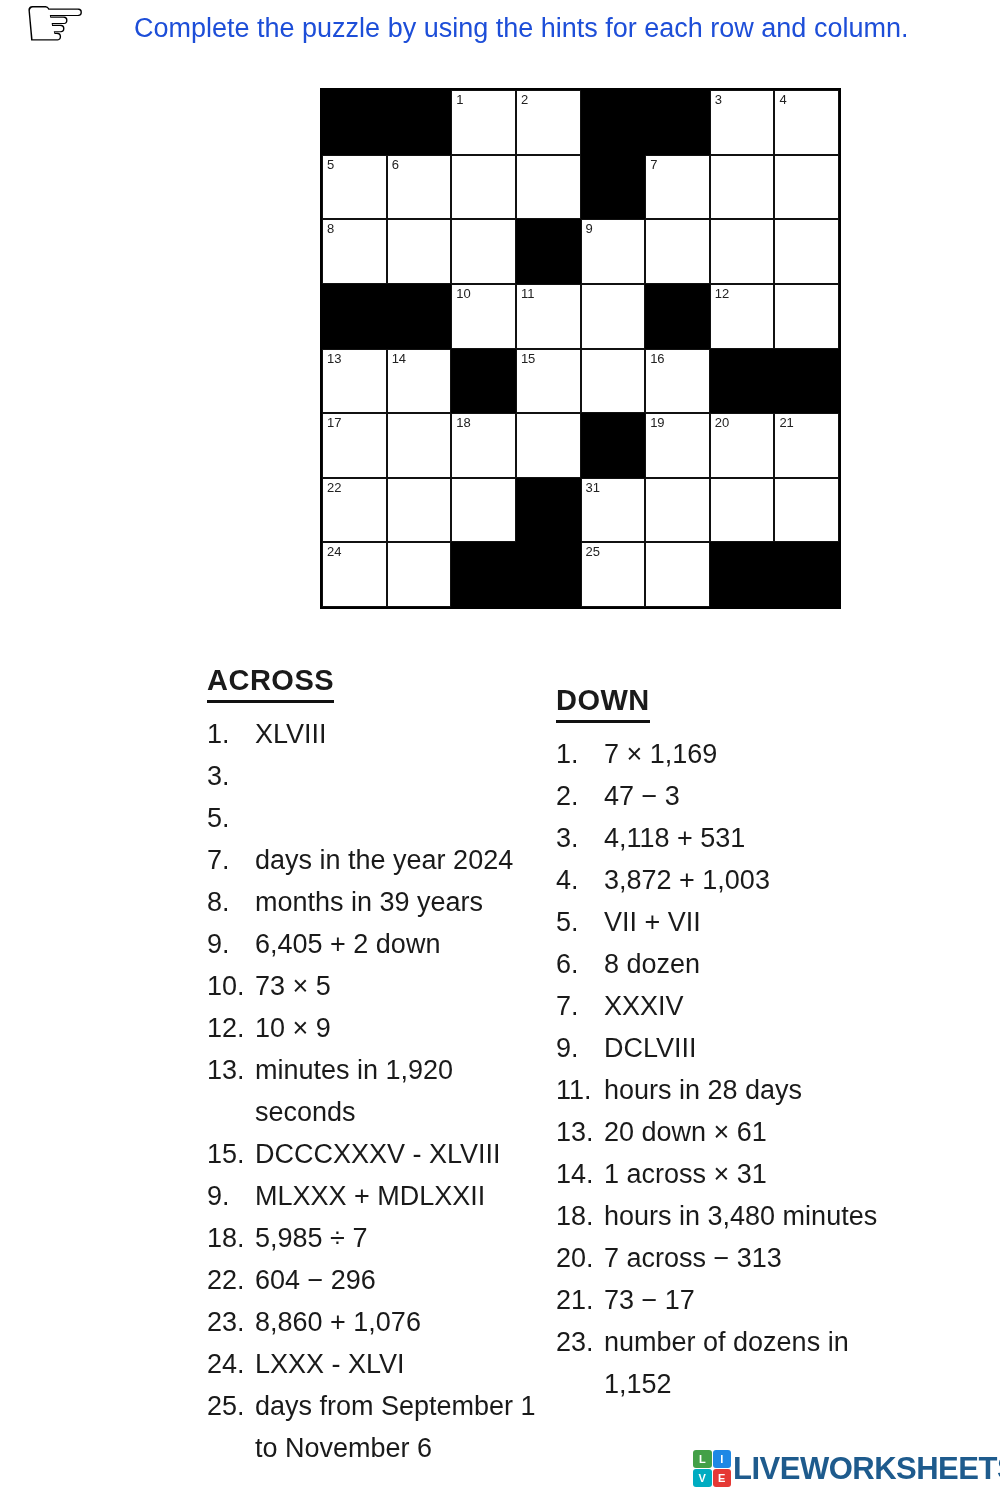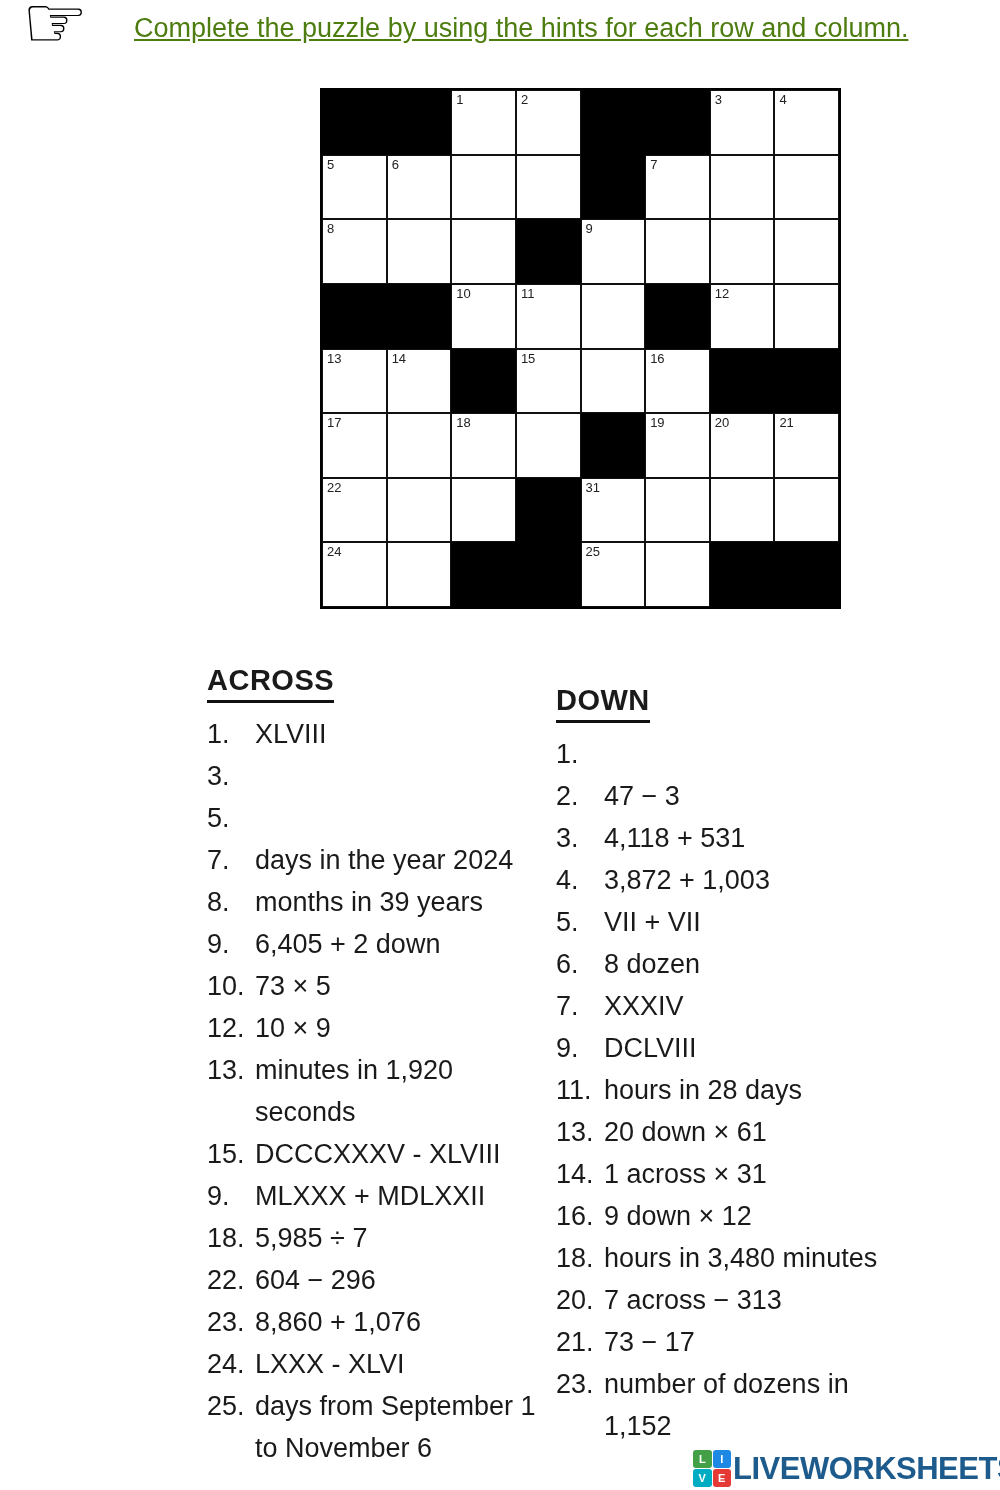--- a/index.html
+++ b/index.html
@@ -20,22 +20,21 @@
     top: -14px;
     font-size: 74px;
     line-height: 1;
     color: #000;
   }
   .instruction {
     position: absolute;
     left: 134px;
     top: 13px;
     font-size: 27px;
-    color: #4d7c0f;
-    text-decoration: underline;
+    color: #1d4ed8;
   }
 
   
   .grid {
     position: absolute;
     left: 320px;
     top: 88px;
     width: 521px;
     height: 521px;
     display: grid;
@@ -305,20 +304,21 @@
 to November 6</span>
       </div>
     </div>
 </div>
 
 <div class="clue-section down">
   <div class="clue-heading">DOWN</div>
   <div>
       <div class="clue">
         <span class="clue-num">1.</span>
+        <span class="clue-text">7 × 1,169</span>
       </div>
       <div class="clue">
         <span class="clue-num">2.</span>
         <span class="clue-text">47 − 3</span>
       </div>
       <div class="clue">
         <span class="clue-num">3.</span>
         <span class="clue-text">4,118 + 531</span>
       </div>
       <div class="clue">
@@ -345,24 +345,20 @@
         <span class="clue-num">11.</span>
         <span class="clue-text">hours in 28 days</span>
       </div>
       <div class="clue">
         <span class="clue-num">13.</span>
         <span class="clue-text">20 down × 61</span>
       </div>
       <div class="clue">
         <span class="clue-num">14.</span>
         <span class="clue-text">1 across × 31</span>
-      </div>
-      <div class="clue">
-        <span class="clue-num">16.</span>
-        <span class="clue-text">9 down × 12</span>
       </div>
       <div class="clue">
         <span class="clue-num">18.</span>
         <span class="clue-text">hours in 3,480 minutes</span>
       </div>
       <div class="clue">
         <span class="clue-num">20.</span>
         <span class="clue-text">7 across − 313</span>
       </div>
       <div class="clue">

